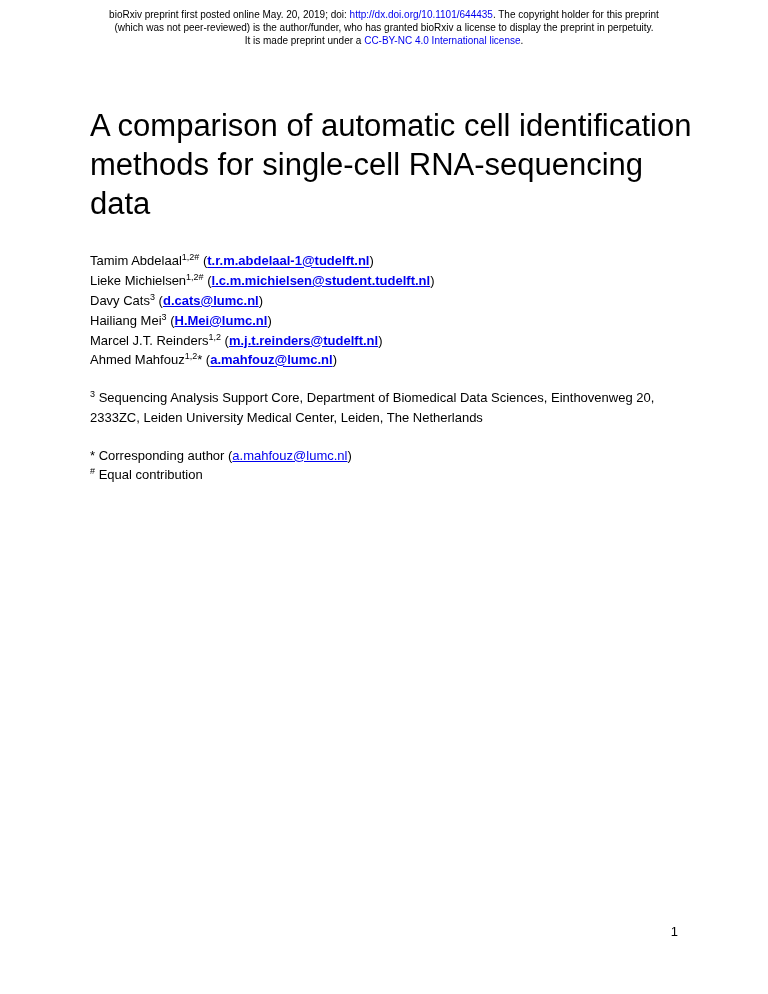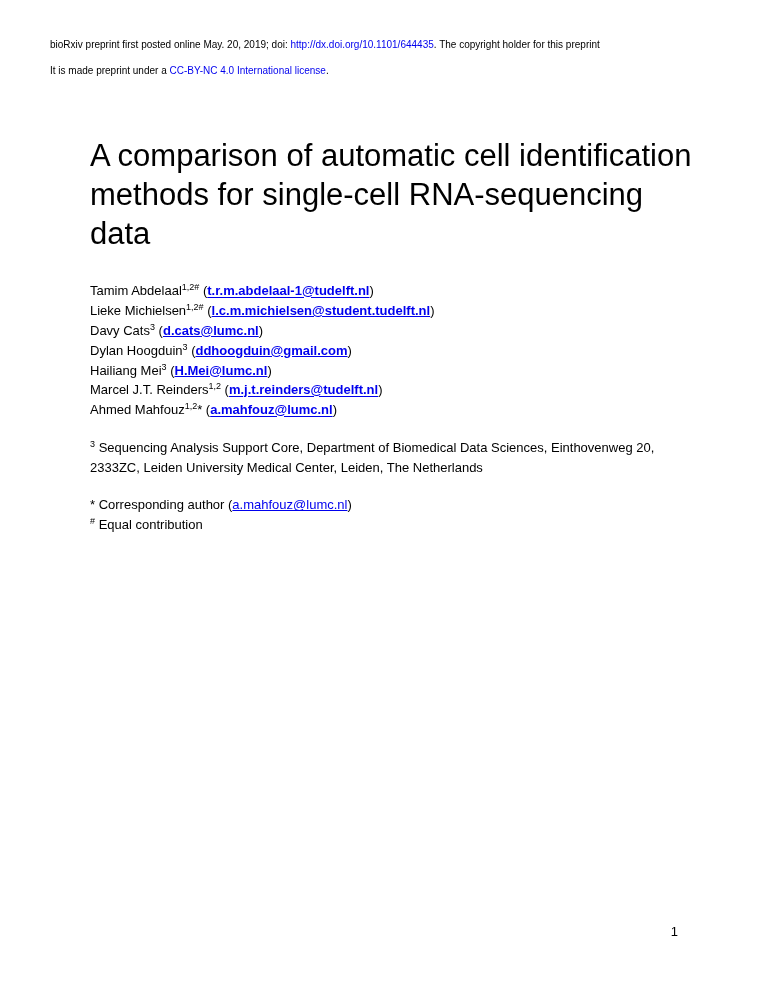--- a/index.html
+++ b/index.html
@@ -9,25 +9,24 @@
     }
     body {
       width: 768px;
       height: 994px;
       background: white;
       font-family: Arial, Helvetica, sans-serif;
       color: #000;
       position: relative;
     }
     .preprint-notice {
-      text-align: left;
+      text-align: center;
       font-size: 10px;
       line-height: 1.3;
       padding: 8px 50px 0;
-      margin-top: 30px;
     }
     .preprint-notice a {
       color: #0000ee;
       text-decoration: none;
     }
     .content {
       padding: 60px 64px 0 90px;
     }
     .title {
       font-size: 31px;
@@ -75,32 +74,31 @@
       bottom: 55px;
       right: 90px;
       font-size: 13px;
     }
   </style>
 </head>
 <body>
 
 <div class="preprint-notice">
   <span>bioRxiv preprint first posted online May. 20, 2019; doi: </span><a href="#">http://dx.doi.org/10.1101/644435</a><span>. The copyright holder for this preprint</span><br>
-  <br>
+  <span>(which was not peer-reviewed) is the author/funder, who has granted bioRxiv a license to display the preprint in perpetuity.</span><br>
   <span>It is made preprint under a </span><a href="#">CC-BY-NC 4.0 International license</a><span>.</span>
 </div>
 
 <div class="content">
   <h1 class="title">A comparison of automatic cell identification methods for single-cell RNA-sequencing data</h1>
 
   <div class="authors">
     <div class="author-line"><span>Tamim Abdelaal</span><sup>1,2#</sup> (<a href="#">t.r.m.abdelaal-1@tudelft.nl</a>)</div>
     <div class="author-line"><span>Lieke Michielsen</span><sup>1,2#</sup> (<a href="#">l.c.m.michielsen@student.tudelft.nl</a>)</div>
     <div class="author-line"><span>Davy Cats</span><sup>3</sup> (<a href="#">d.cats@lumc.nl</a>)</div>
-    <div class="author-line"><span>Dylan Hoogduin</span><sup>3</sup> (<a href="#">ddhoogduin@gmail.com</a>)</div>
     <div class="author-line"><span>Hailiang Mei</span><sup>3</sup> (<a href="#">H.Mei@lumc.nl</a>)</div>
     <div class="author-line"><span>Marcel J.T. Reinders</span><sup>1,2</sup> (<a href="#">m.j.t.reinders@tudelft.nl</a>)</div>
     <div class="author-line"><span>Ahmed Mahfouz</span><sup>1,2</sup><span>*</span> (<a href="#">a.mahfouz@lumc.nl</a>)</div>
   </div>
 
   <div class="affiliations">
     <div><sup>3</sup><span> Sequencing Analysis Support Core, Department of Biomedical Data Sciences, Einthovenweg 20, 2333ZC, Leiden University Medical Center, Leiden, The Netherlands</span></div>
   </div>
 
   <div class="notes">

